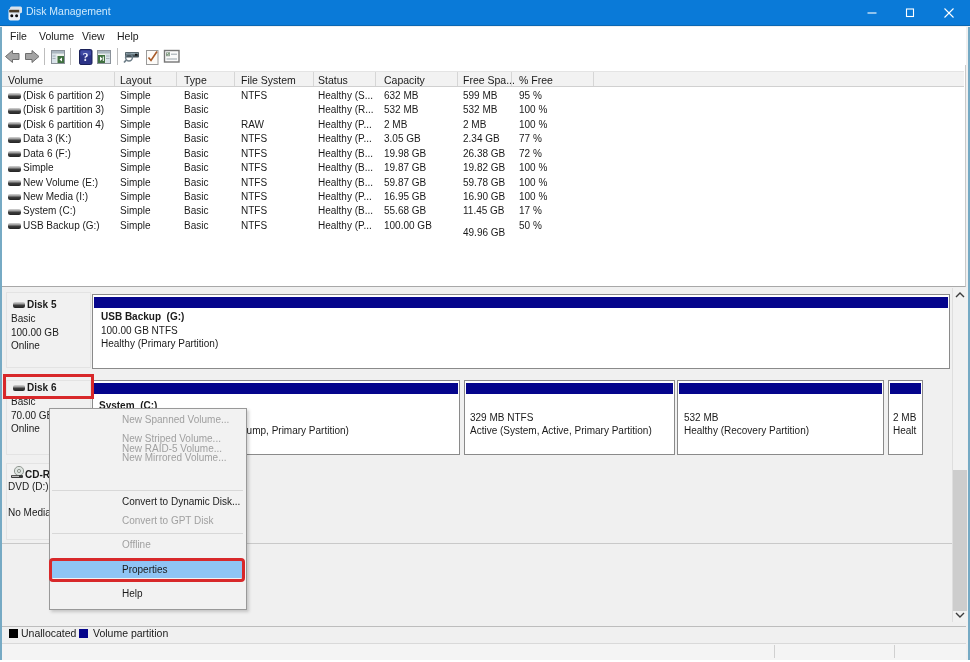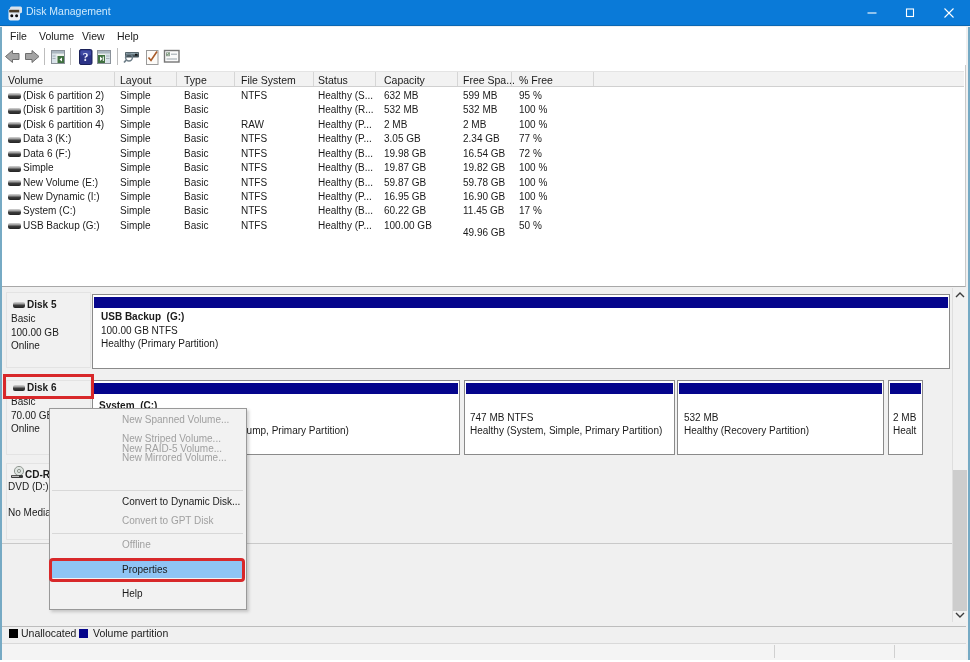--- a/index.html
+++ b/index.html
@@ -188,56 +188,56 @@
   <div class="t" style="left:384px;top:133.1px">3.05 GB</div>
   <div class="t" style="left:463px;top:133.1px">2.34 GB</div>
   <div class="t" style="left:519px;top:133.1px">77 %</div>
   <div class="diskicon" style="left:8px;top:151.1px"></div>
   <div class="t" style="left:23px;top:147.6px">Data 6 (F:)</div>
   <div class="t" style="left:120px;top:147.6px">Simple</div>
   <div class="t" style="left:184px;top:147.6px">Basic</div>
   <div class="t" style="left:241px;top:147.6px">NTFS</div>
   <div class="t" style="left:318px;top:147.6px">Healthy (B...</div>
   <div class="t" style="left:384px;top:147.6px">19.98 GB</div>
-  <div class="t" style="left:463px;top:147.6px">16.54 GB</div>
+  <div class="t" style="left:463px;top:147.6px">26.38 GB</div>
   <div class="t" style="left:519px;top:147.6px">72 %</div>
   <div class="diskicon" style="left:8px;top:165.6px"></div>
   <div class="t" style="left:23px;top:162.1px">Simple</div>
   <div class="t" style="left:120px;top:162.1px">Simple</div>
   <div class="t" style="left:184px;top:162.1px">Basic</div>
   <div class="t" style="left:241px;top:162.1px">NTFS</div>
   <div class="t" style="left:318px;top:162.1px">Healthy (B...</div>
   <div class="t" style="left:384px;top:162.1px">19.87 GB</div>
   <div class="t" style="left:463px;top:162.1px">19.82 GB</div>
   <div class="t" style="left:519px;top:162.1px">100 %</div>
   <div class="diskicon" style="left:8px;top:180.0px"></div>
   <div class="t" style="left:23px;top:176.5px">New Volume (E:)</div>
   <div class="t" style="left:120px;top:176.5px">Simple</div>
   <div class="t" style="left:184px;top:176.5px">Basic</div>
   <div class="t" style="left:241px;top:176.5px">NTFS</div>
   <div class="t" style="left:318px;top:176.5px">Healthy (B...</div>
   <div class="t" style="left:384px;top:176.5px">59.87 GB</div>
   <div class="t" style="left:463px;top:176.5px">59.78 GB</div>
   <div class="t" style="left:519px;top:176.5px">100 %</div>
   <div class="diskicon" style="left:8px;top:194.4px"></div>
-  <div class="t" style="left:23px;top:190.9px">New Dynamic (I:)</div>
+  <div class="t" style="left:23px;top:190.9px">New Media (I:)</div>
   <div class="t" style="left:120px;top:190.9px">Simple</div>
   <div class="t" style="left:184px;top:190.9px">Basic</div>
   <div class="t" style="left:241px;top:190.9px">NTFS</div>
   <div class="t" style="left:318px;top:190.9px">Healthy (P...</div>
   <div class="t" style="left:384px;top:190.9px">16.95 GB</div>
   <div class="t" style="left:463px;top:190.9px">16.90 GB</div>
   <div class="t" style="left:519px;top:190.9px">100 %</div>
   <div class="diskicon" style="left:8px;top:208.9px"></div>
   <div class="t" style="left:23px;top:205.4px">System (C:)</div>
   <div class="t" style="left:120px;top:205.4px">Simple</div>
   <div class="t" style="left:184px;top:205.4px">Basic</div>
   <div class="t" style="left:241px;top:205.4px">NTFS</div>
   <div class="t" style="left:318px;top:205.4px">Healthy (B...</div>
-  <div class="t" style="left:384px;top:205.4px">60.22 GB</div>
+  <div class="t" style="left:384px;top:205.4px">55.68 GB</div>
   <div class="t" style="left:463px;top:205.4px">11.45 GB</div>
   <div class="t" style="left:519px;top:205.4px">17 %</div>
   <div class="diskicon" style="left:8px;top:223.3px"></div>
   <div class="t" style="left:23px;top:219.8px">USB Backup (G:)</div>
   <div class="t" style="left:120px;top:219.8px">Simple</div>
   <div class="t" style="left:184px;top:219.8px">Basic</div>
   <div class="t" style="left:241px;top:219.8px">NTFS</div>
   <div class="t" style="left:318px;top:219.8px">Healthy (P...</div>
   <div class="t" style="left:384px;top:219.8px">100.00 GB</div>
   <div class="t" style="left:463px;top:227px">49.96 GB</div>
@@ -267,22 +267,22 @@
   <div class="t" style="left:11px;top:423.0px">Online</div>
   <div class="pbox" style="left:92px;top:380px;width:368px;height:75px">
         <div class="navy"></div>
       </div>
   <div class="t b" style="left:99px;top:400px">System&nbsp; (C:)</div>
   <div class="t" style="left:100px;top:412px">68.86 GB NTFS</div>
   <div class="t" style="left:96px;top:425px">Healthy (Boot, Page File, Crash Dump, Primary Partition)</div>
   <div class="pbox" style="left:464px;top:380px;width:211px;height:75px">
         <div class="navy"></div>
       </div>
-  <div class="t" style="left:470px;top:412px">747 MB NTFS</div>
-  <div class="t" style="left:470px;top:424.5px">Healthy (System, Simple, Primary Partition)</div>
+  <div class="t" style="left:470px;top:412px">329 MB NTFS</div>
+  <div class="t" style="left:470px;top:424.5px">Active (System, Active, Primary Partition)</div>
   <div class="pbox" style="left:677px;top:380px;width:207px;height:75px">
         <div class="navy"></div>
       </div>
   <div class="t" style="left:684px;top:412px">532 MB</div>
   <div class="t" style="left:684px;top:424.5px">Healthy (Recovery Partition)</div>
   <div class="pbox" style="left:888px;top:380px;width:35px;height:75px">
         <div class="navy"></div>
       </div>
   <div class="t" style="left:893px;top:412px">2 MB</div>
   <div class="t" style="left:893px;top:424.5px">Healt</div>

